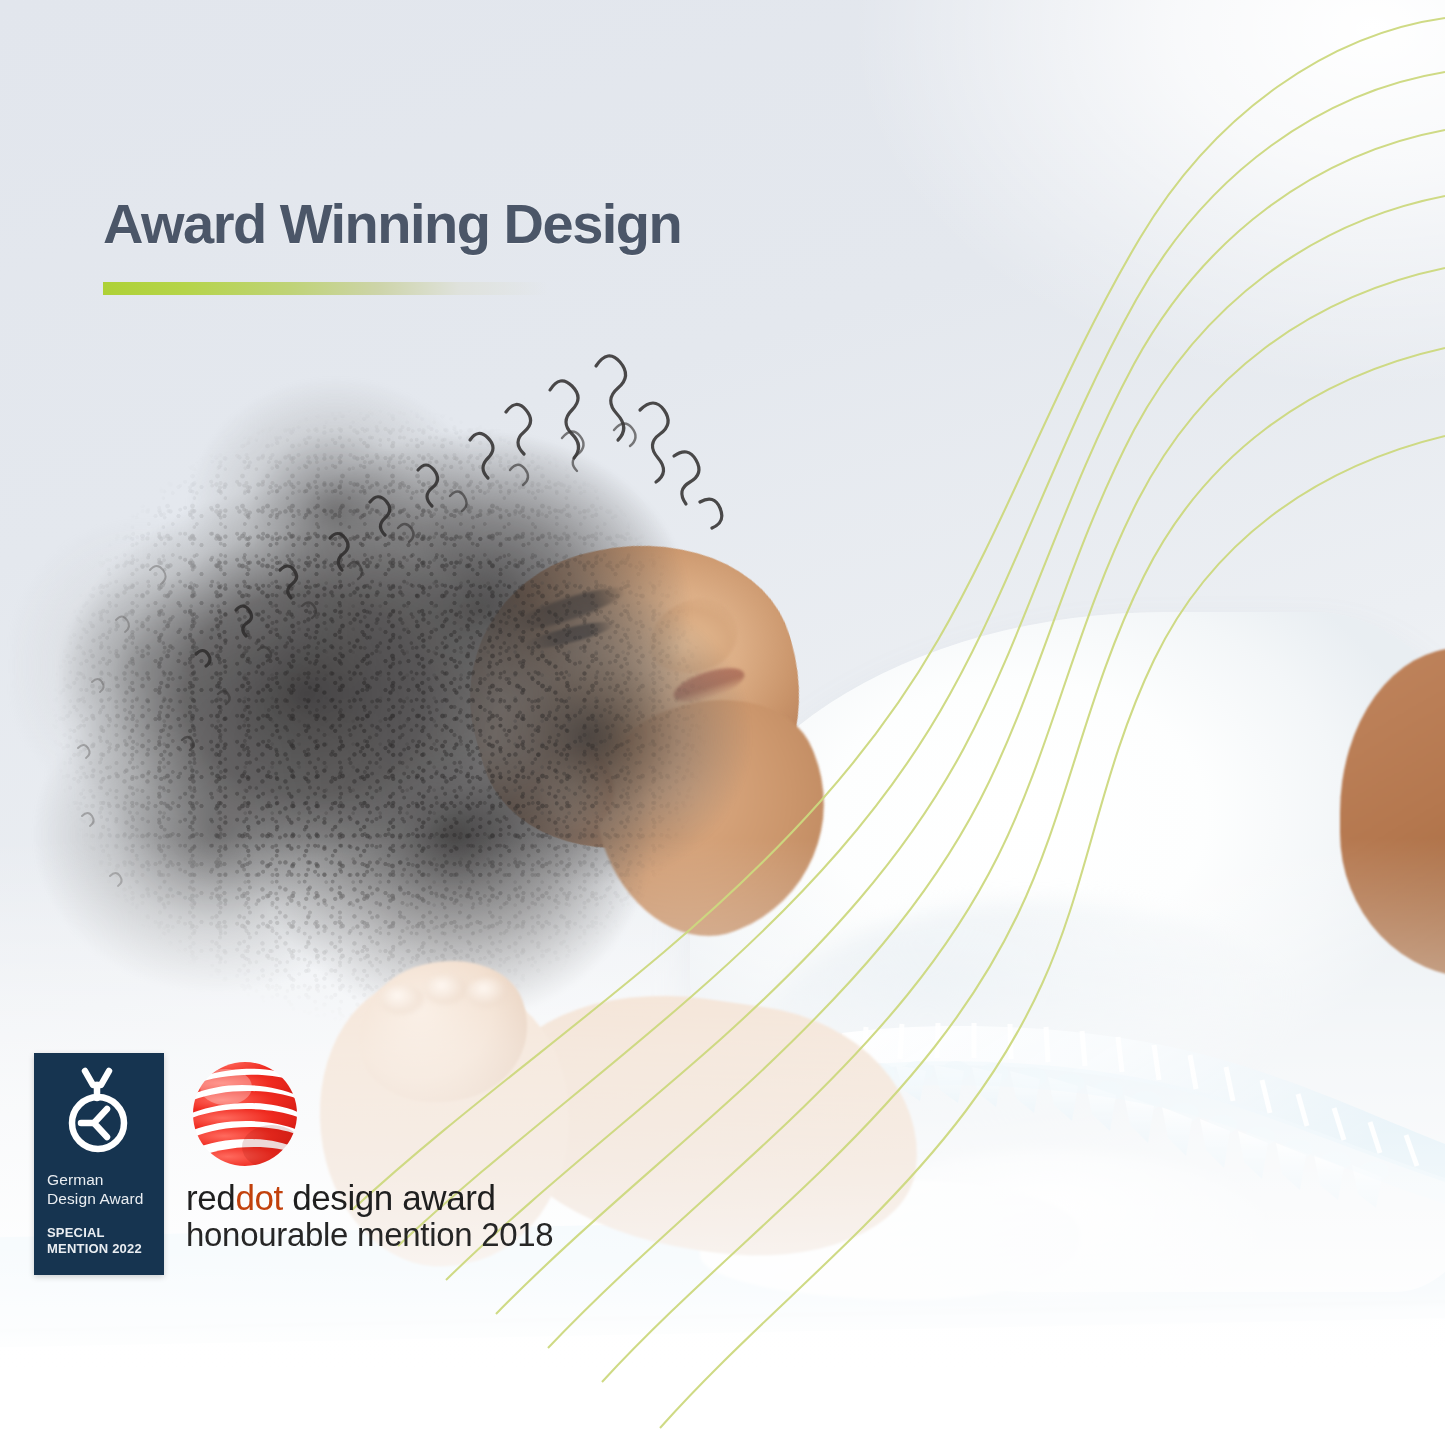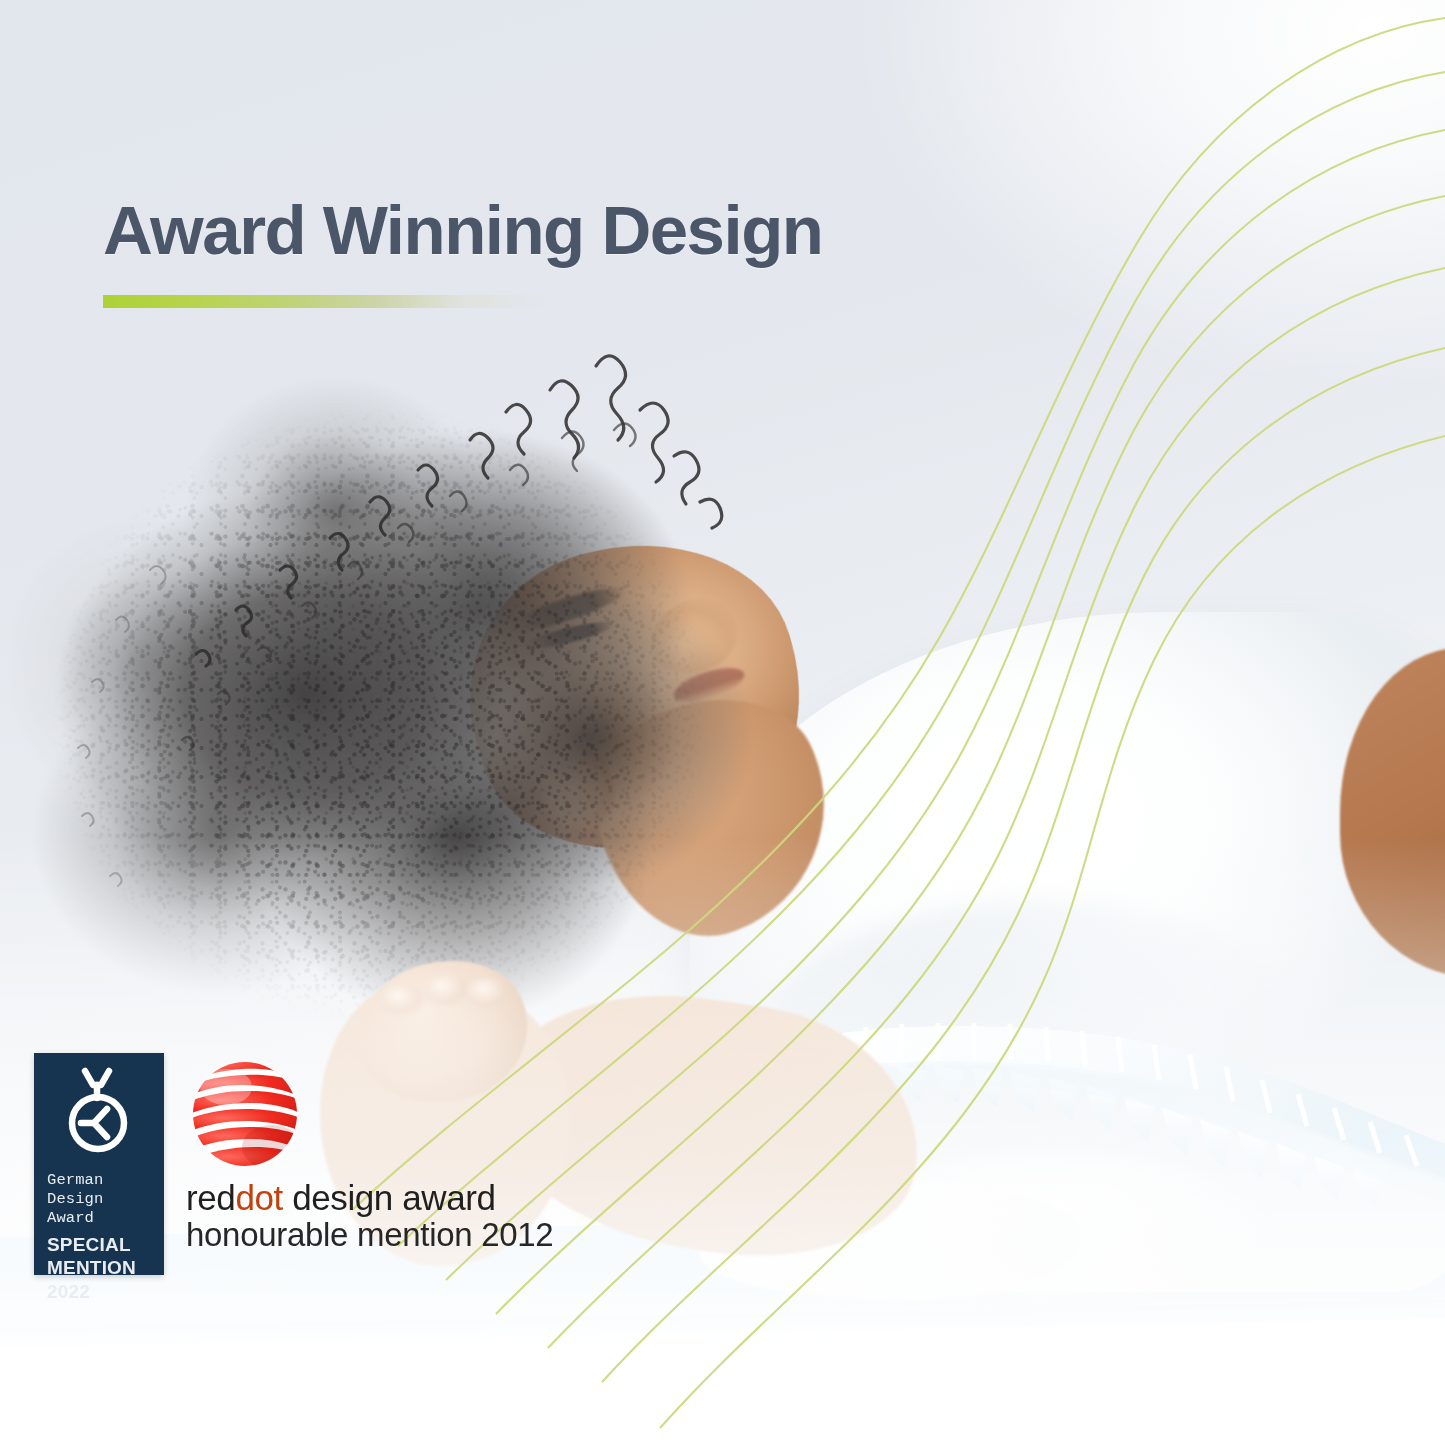--- a/index.html
+++ b/index.html
@@ -317,21 +317,21 @@
   
   .headline-block {
     position: absolute;
     left: 103px;
     top: 196px;
     width: 960px;
   }
   .headline {
     margin: 0;
     font-family: "Liberation Sans", sans-serif;
-    font-size: 69px;
+    font-size: 56px;
     font-weight: 700;
     letter-spacing: -1.5px;
     line-height: 1.0;
     color: #4b5668;
     text-shadow: 0 1px 1px rgba(255,255,255,0.55);
     white-space: nowrap;
   }
   .headline-rule {
     margin-top: 30px;
     width: 445px;
@@ -357,33 +357,33 @@
     flex-direction: column;
     align-items: center;
     box-shadow: 0 2px 6px rgba(0,0,0,0.18);
   }
   .gda-mark {
     margin-top: 12px;
   }
   .gda-name {
     margin-top: 10px;
     color: #e9edf1;
-    font-family: Liberation Mono, monospace;
+    font-family: Liberation Sans, sans-serif;
     font-size: 15.5px;
     font-weight: 400;
     line-height: 1.22;
     text-align: left;
     width: 104px;
     letter-spacing: 0.1px;
   }
   .gda-mention {
-    margin-top: 5px;
+    margin-top: 16px;
     color: #e9edf1;
     font-family: "Liberation Sans", sans-serif;
-    font-size: 19px;
+    font-size: 13px;
     font-weight: 700;
     line-height: 1.24;
     text-align: left;
     width: 104px;
     letter-spacing: 0.2px;
   }
 
   .rd-badge {
     padding-top: 2px;
     width: 370px;
@@ -635,19 +635,19 @@
               <path d="M-10,92 C6,80 32,72 64,72 C96,72 118,80 128,90 L128,104 C114,92 92,84 62,84 C32,84 6,92 -10,104 Z"></path>
               <path d="M-6,110 C12,100 38,92 68,92 C98,92 120,100 130,110 L130,126 L-6,126 Z"></path>
             </g>
             <ellipse cx="40" cy="32" rx="26" ry="18" fill="#ffffff" opacity="0.30"></ellipse>
             <ellipse cx="86" cy="92" rx="30" ry="22" fill="#8e0d08" opacity="0.16"></ellipse>
           </g>
         </svg>
       </div>
       <div class="rd-text">
         <div class="rd-line1"><span>red</span><span class="rd-dot">dot</span><span> design award</span></div>
-        <div class="rd-line2">honourable mention 2012</div>
+        <div class="rd-line2">honourable mention 2018</div>
       </div>
     </div>
 
   </div>
 
 </div>
 
 </body></html>

